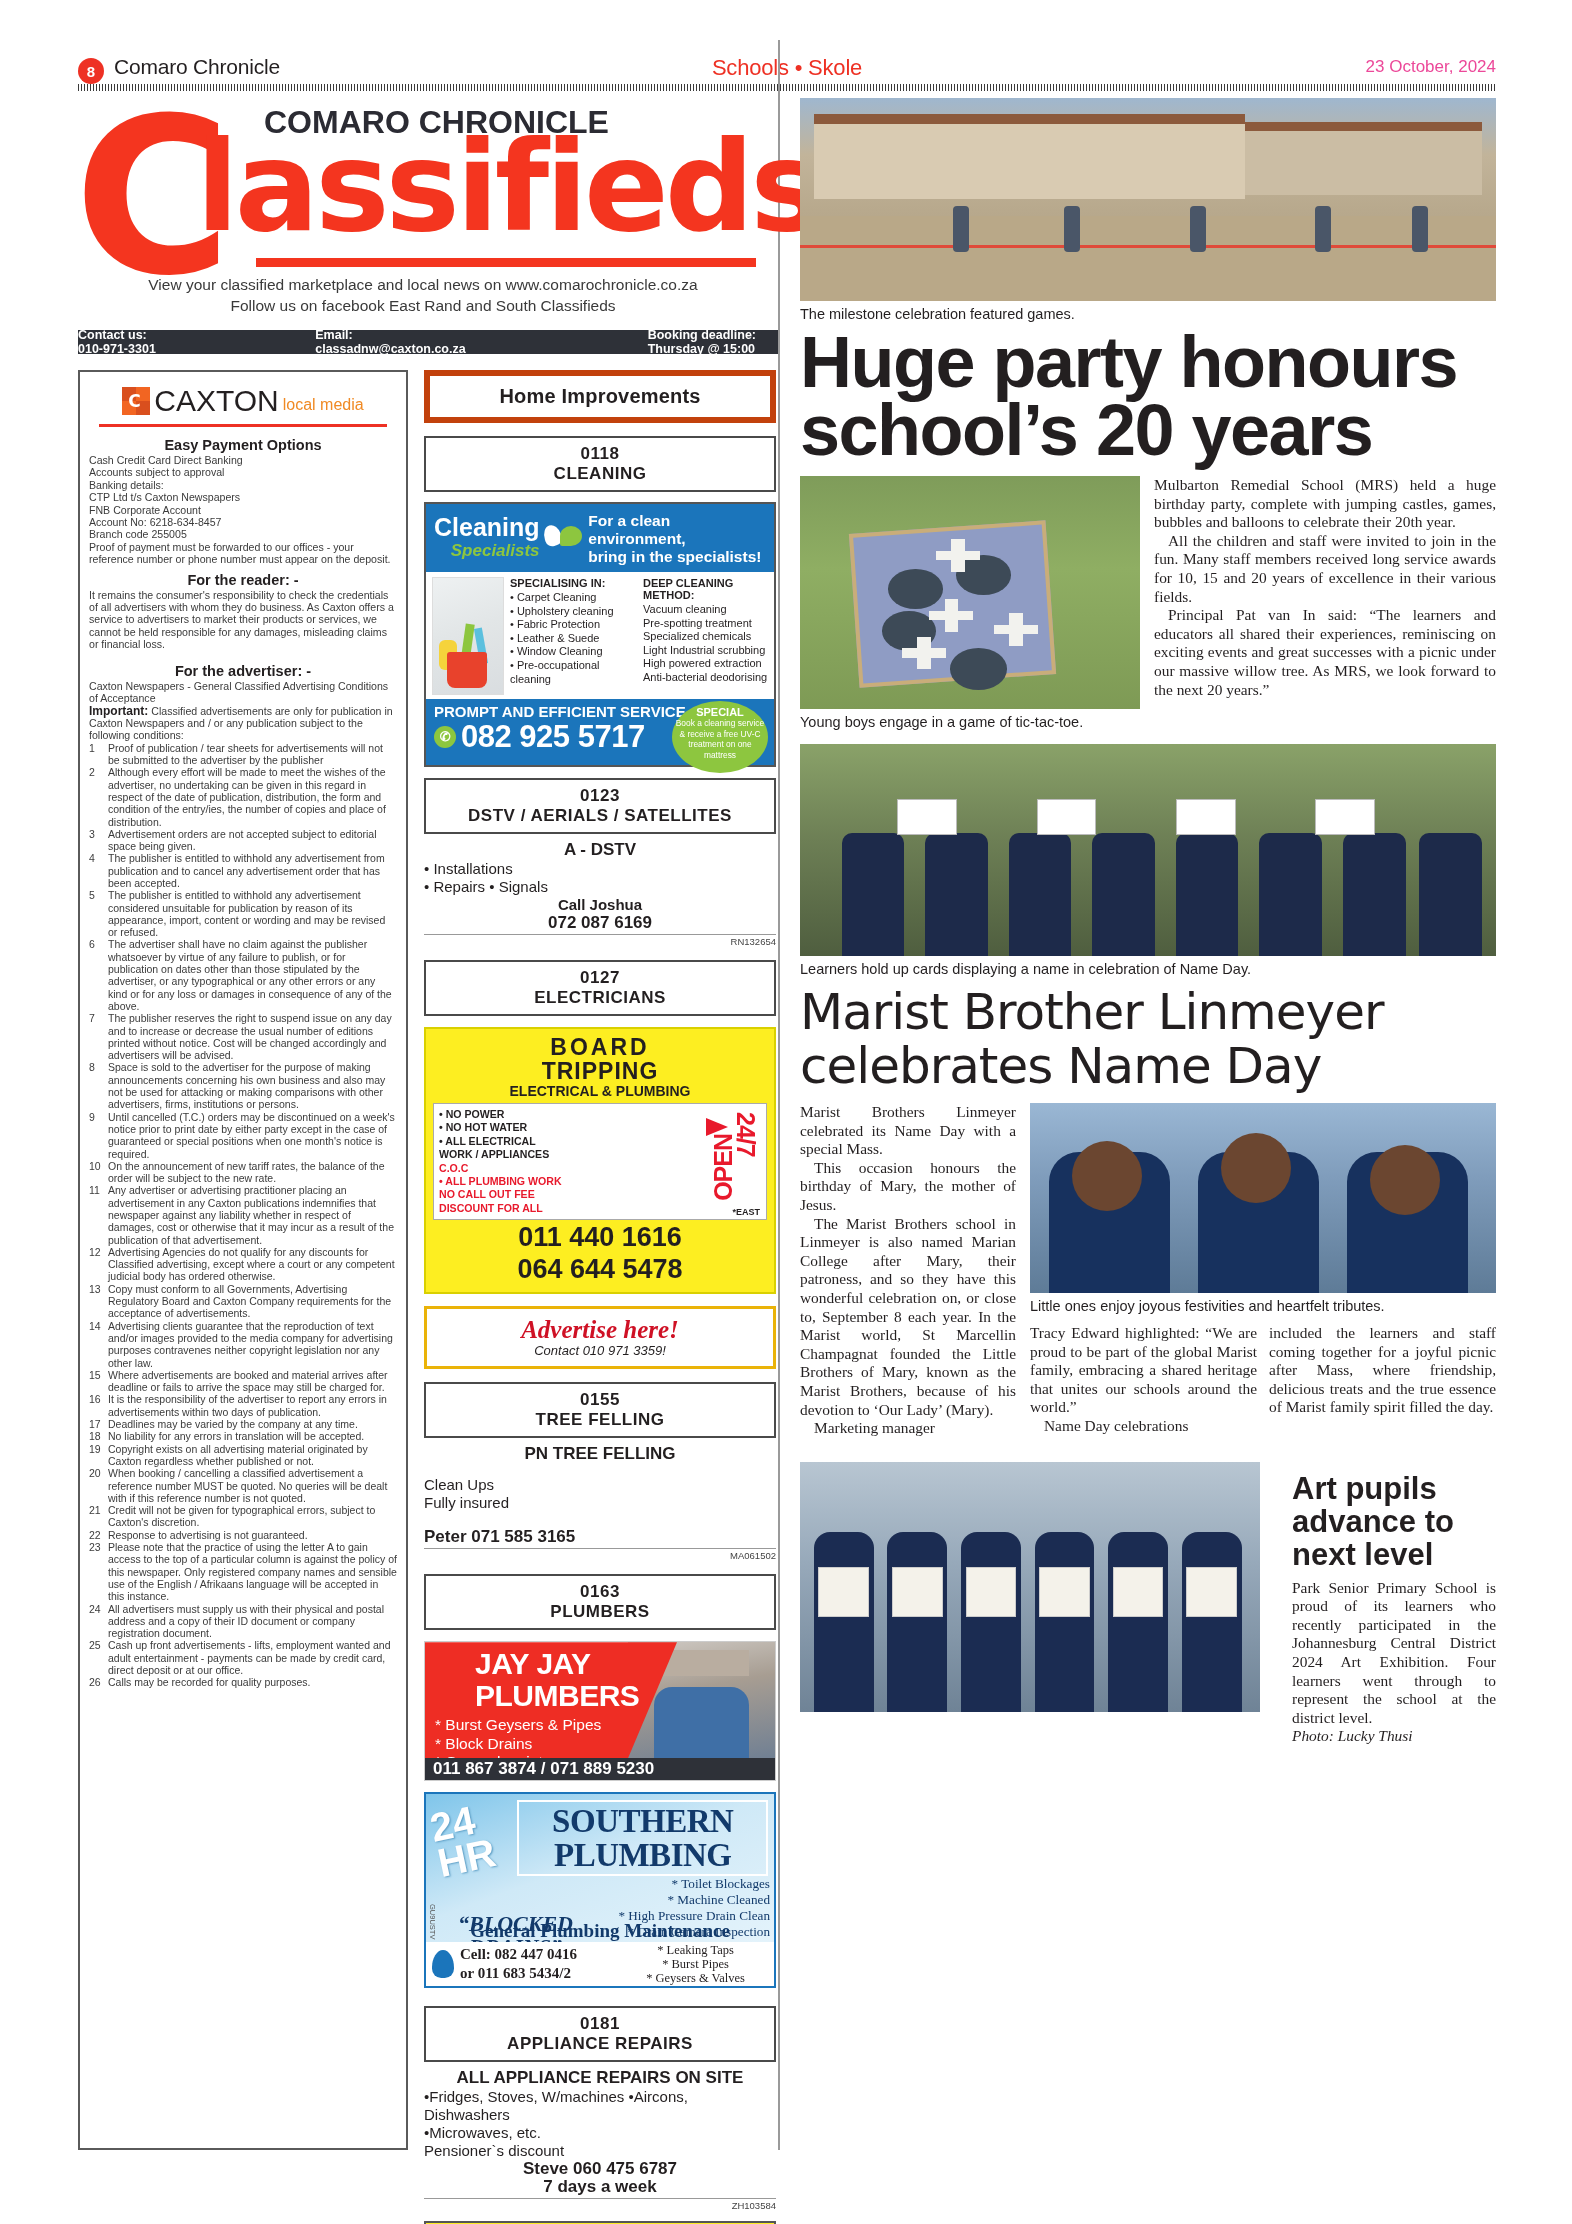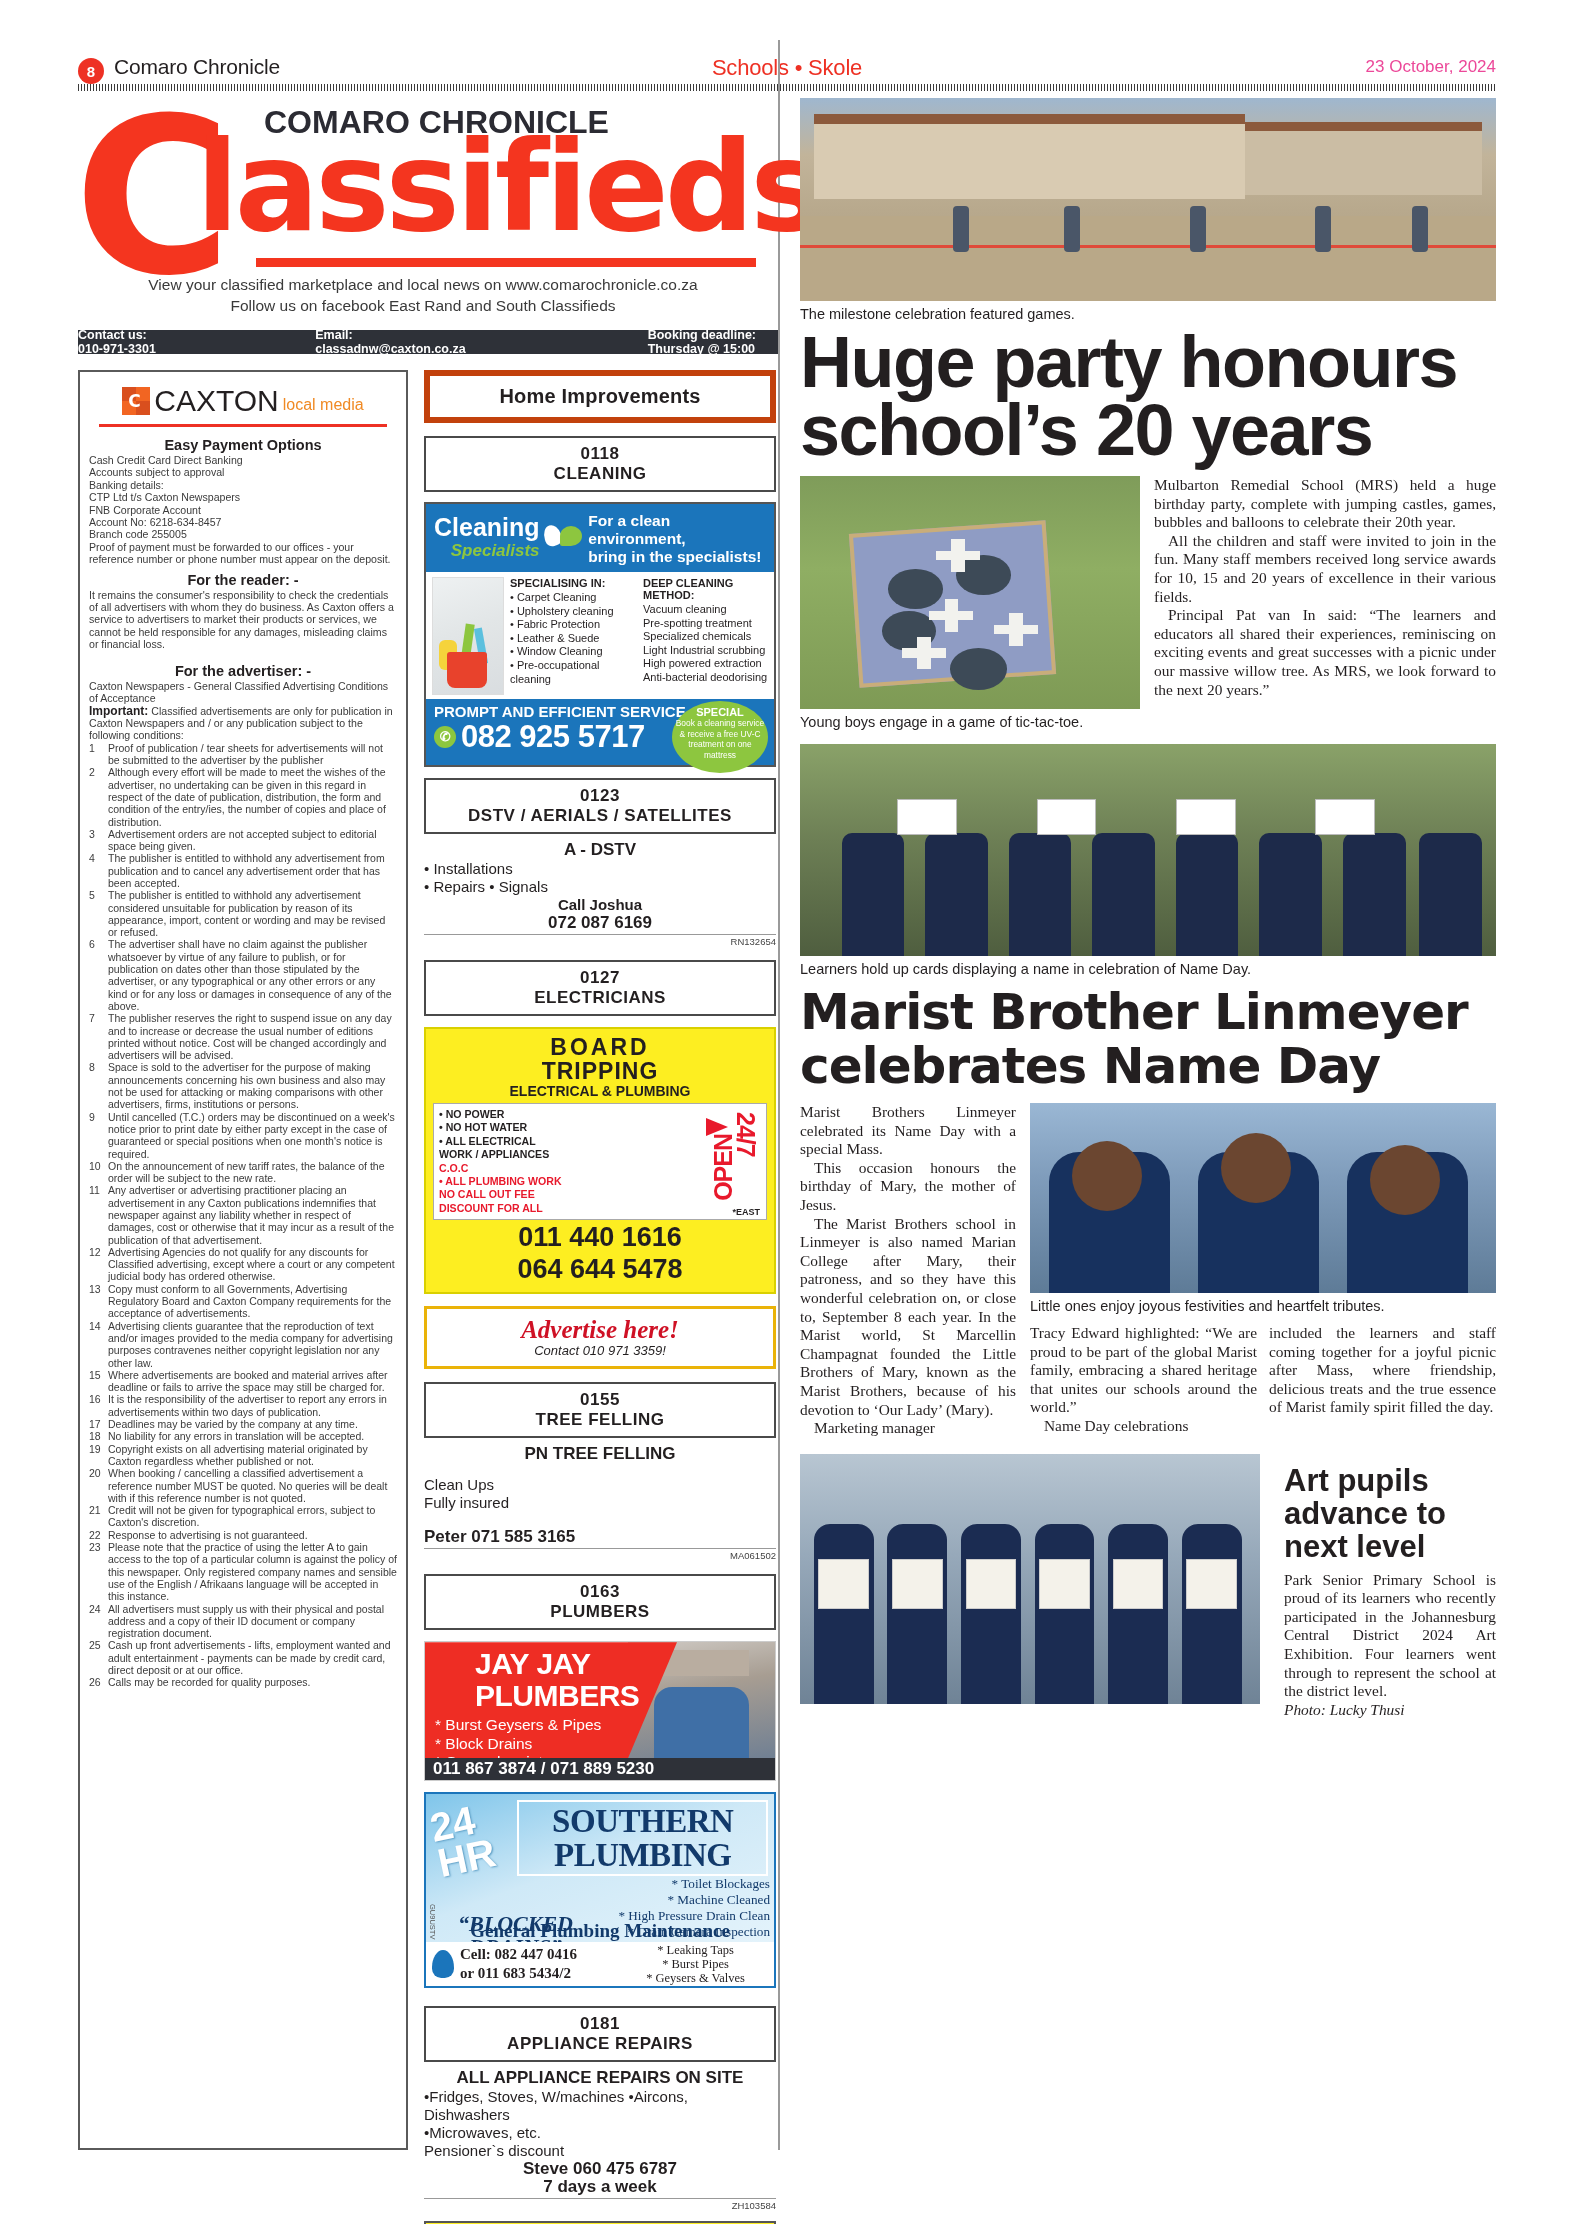--- a/index.html
+++ b/index.html
@@ -208,21 +208,21 @@
   .so-right { flex:1; font-family:"Liberation Serif",serif; font-size:12.5px; line-height:14px; text-align:center; padding-top:1px;}
 
   
   .ed { position:absolute; left:800px; top:98px; width:696px; }
   .photo { background:#c9c9c9; position:relative; overflow:hidden; }
   .cap { font-size:14.5px; padding:5px 0 2px; color:#231f20; font-family:"Liberation Sans", sans-serif;}
   .headline {
     font-family:"Liberation Sans Narrow","Liberation Sans", sans-serif;
     font-weight:bold; font-size:72px; line-height:68px; letter-spacing:-1.5px; color:#231f20; margin-top:4px;
   }
-  .hl2 { font-family:"DejaVu Sans", sans-serif; font-weight:bold; font-size:50px; line-height:54px; letter-spacing:-1px; margin-top:6px;}
+  .hl2 { font-family:"DejaVu Sans", sans-serif; font-weight:normal; font-size:50px; line-height:54px; letter-spacing:-1px; margin-top:6px;}
   .body-serif { font-family:"Liberation Serif", serif; font-size:15.4px; line-height:18.6px; text-align:justify; }
   .body-serif p { text-indent:14px; }
   .body-serif p.first { text-indent:0; }
   .art3 { margin-top:10px; }
   .art3 h2 { font-family:"Liberation Sans Narrow","Liberation Sans",sans-serif; font-weight:bold; font-size:31px; line-height:33px; color:#231f20;}
   .ph1 { background:linear-gradient(180deg,#9fb7cf 0%,#c2b49a 28%,#b8a98d 55%,#a89c82 100%); }
   .ph1 .bld{position:absolute;left:2%;top:8%;width:62%;height:42%;background:#d9cbb2;border-top:10px solid #8c5a3c;}
   .ph1 .bld2{position:absolute;left:64%;top:12%;width:34%;height:36%;background:#cbbda4;border-top:9px solid #8c5a3c;}
   .ph1 .ground{position:absolute;left:0;bottom:0;width:100%;height:42%;background:#b9a888;}
   .ph1 .tape{position:absolute;left:0;bottom:26%;width:100%;height:3px;background:#e04a3a;}
@@ -744,21 +744,21 @@
             <p class="first">Tracy Edward highlighted: “We are proud to be part of the global Marist family, embracing a shared heritage that unites our schools around the world.”</p>
             <p>Name Day celebrations</p>
           </div>
           <div class="body-serif" style="flex:1">
             <p class="first">included the learners and staff coming together for a joyful picnic after Mass, where friendship, delicious treats and the true essence of Marist family spirit filled the day.</p>
           </div>
         </div>
       </div>
     </div>
 
-    <div style="display:flex; gap:24px; margin-top:16px;">
+    <div style="display:flex; gap:32px; margin-top:24px;">
       <div style="flex:0 0 460px">
         <div class="photo ph5" style="height:250px">
           <span class="kid" style="left:3%"></span>
             <span class="kid" style="left:19%"></span>
             <span class="kid" style="left:35%"></span>
           <span class="kid" style="left:51%"></span>
             <span class="kid" style="left:67%"></span>
             <span class="kid" style="left:83%"></span>
           <span class="cert" style="left:4%"></span>
             <span class="cert" style="left:20%"></span>

